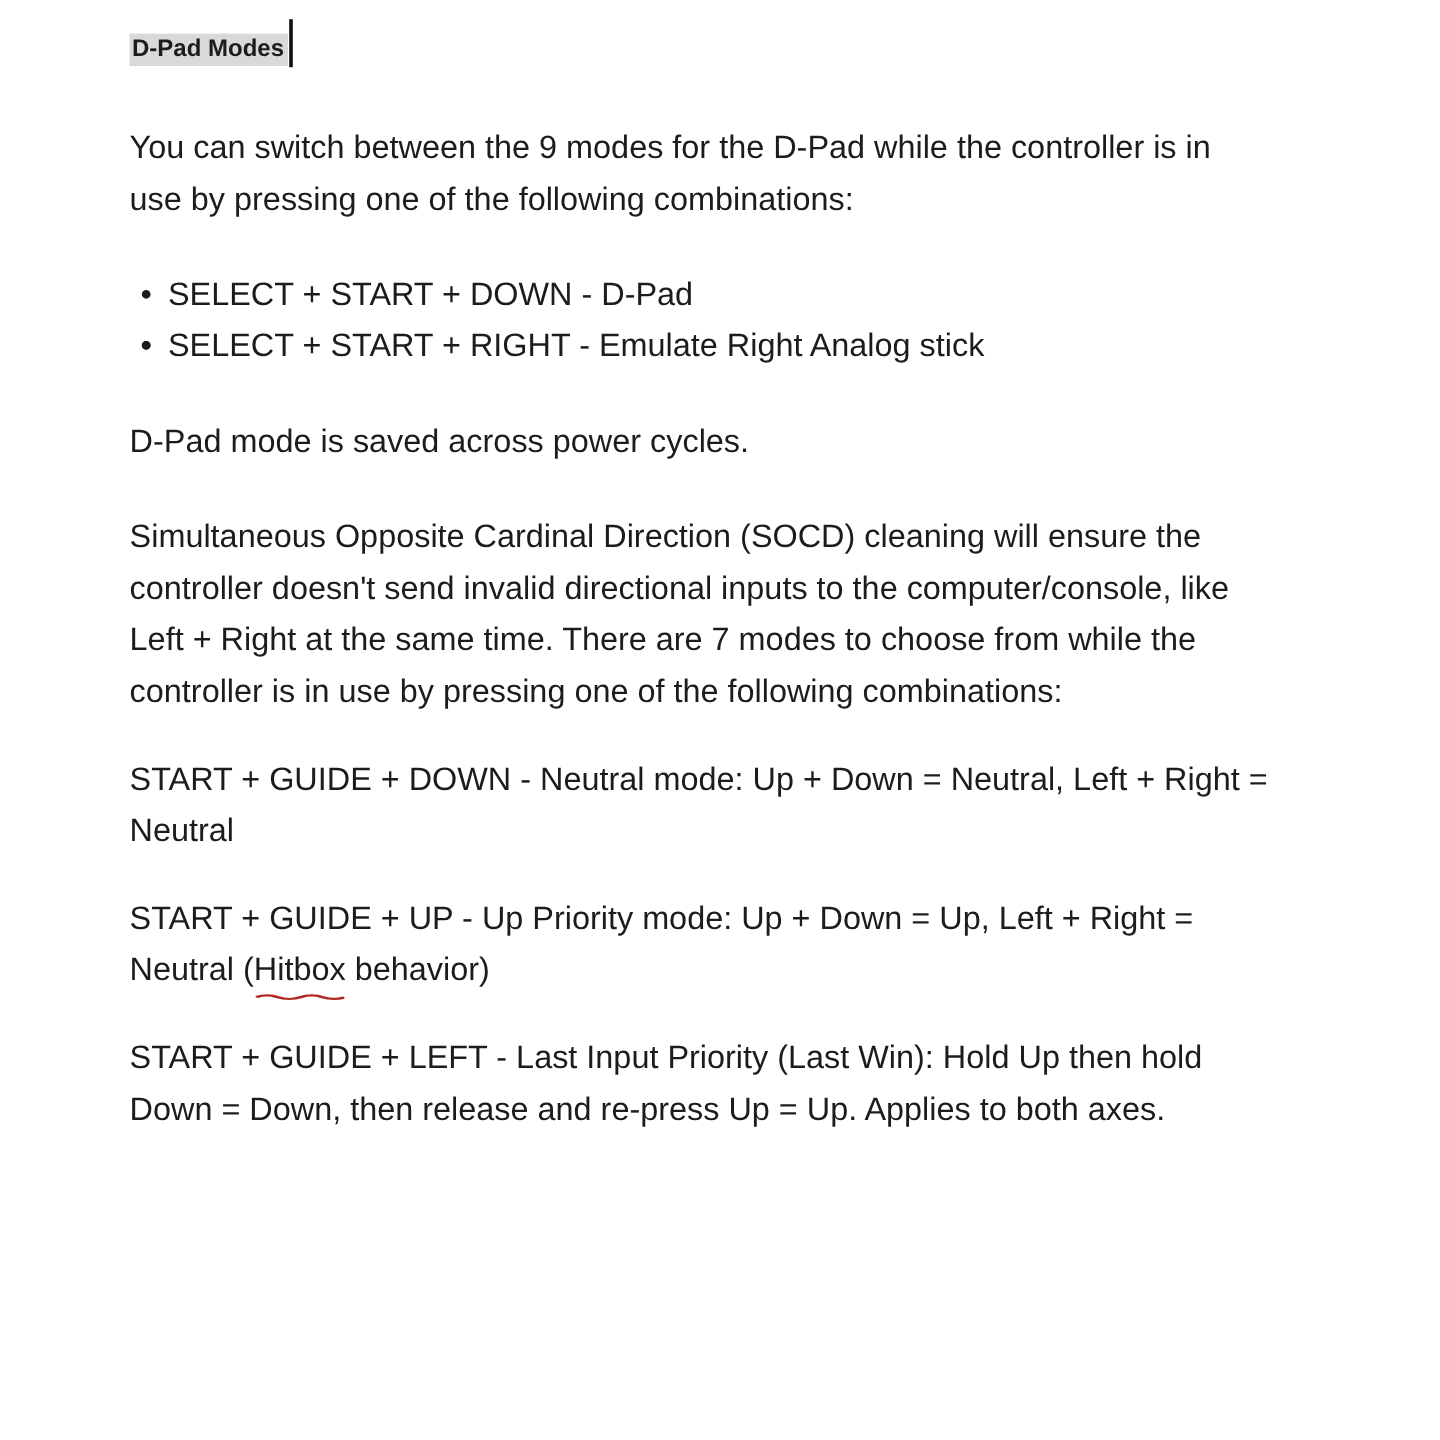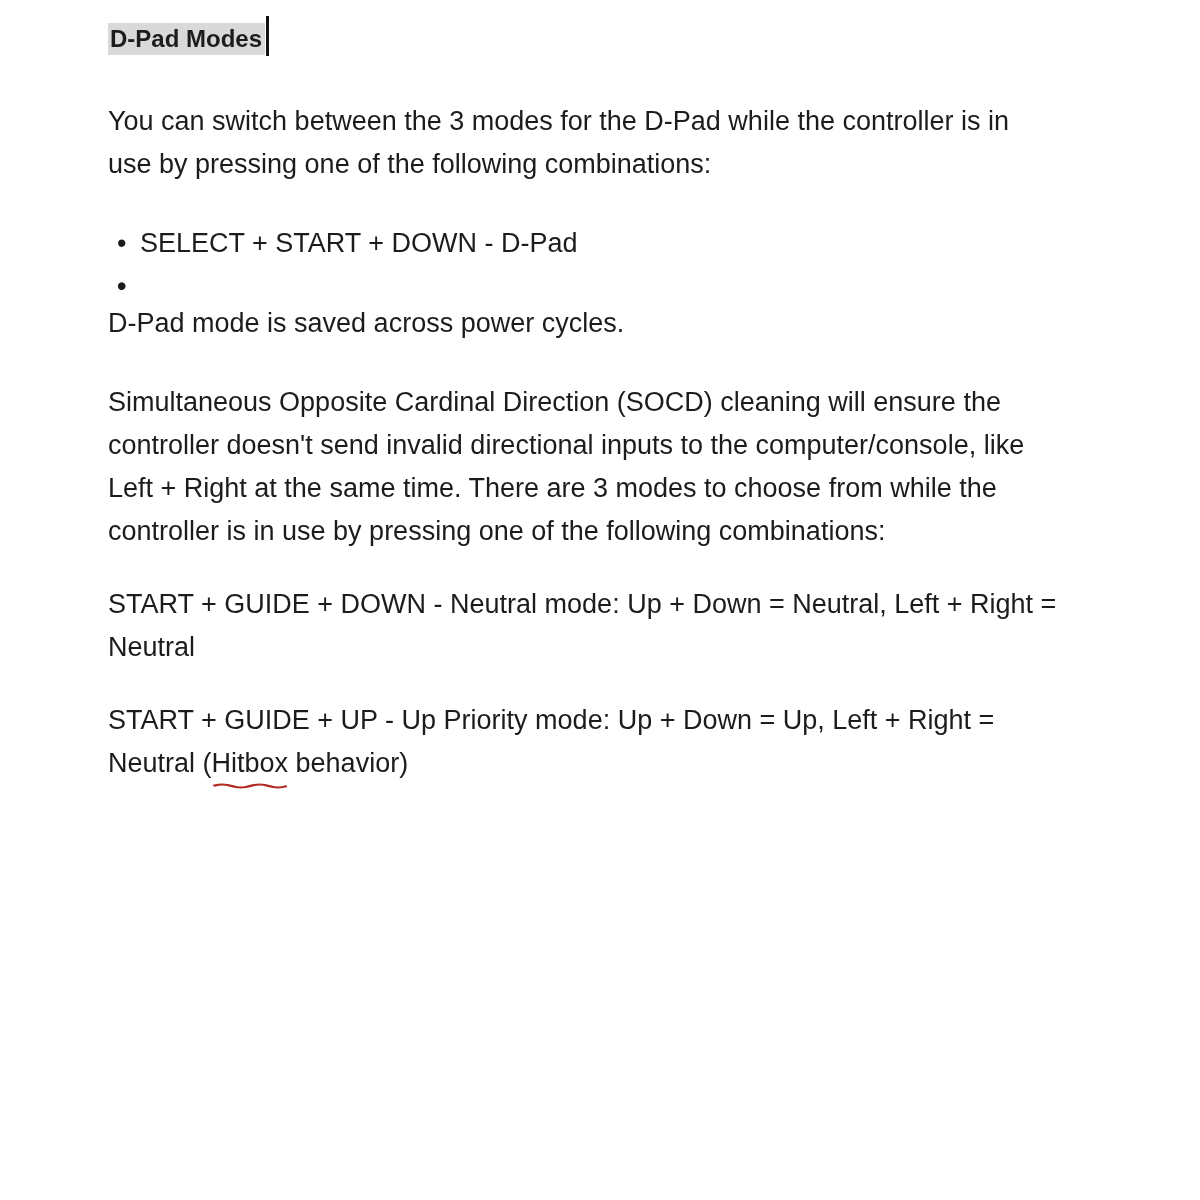--- a/index.html
+++ b/index.html
@@ -16,21 +16,21 @@
   }
   .page {
     width: 950px;
     padding: 16px 125px 0 108px;
     font-family: "Liberation Sans", sans-serif;
     font-size: 27px;
     line-height: 43px;
     color: var(--text);
   }
   h2.doc-heading {
-    font-size: 24px;
+    font-size: 20px;
     line-height: 38px;
     font-weight: bold;
     margin: 0 0 42px 0;
     white-space: nowrap;
   }
   h2.doc-heading .hl {
     background: var(--highlight);
     padding: 2px 3px 3px 2px;
   }
   .caret {
@@ -72,41 +72,43 @@
     display: block;
   }
 </style>
 </head>
 <body>
 
 <div class="page">
 
   <h2 class="doc-heading"><span class="hl">D-Pad Modes</span><span class="caret"></span></h2>
 
-  <p class="doc-para">You can switch between the 3 modes for the D-Pad while the controller is in use by pressing one of the following combinations:</p>
+  <p class="doc-para">You can switch between the 9 modes for the D-Pad while the controller is in use by pressing one of the following combinations:</p>
 
   <ul class="doc-list">
     <li>
       <span class="bullet">•</span>
       <span>SELECT + START + DOWN - D-Pad</span>
     </li>
     <li>
       <span class="bullet">•</span>
     </li>
     <li>
       <span class="bullet">•</span>
+      <span>SELECT + START + RIGHT - Emulate Right Analog stick</span>
     </li>
   </ul>
 
   <p class="doc-para">D-Pad mode is saved across power cycles.</p>
 
 
-  <p class="doc-para tight">Simultaneous Opposite Cardinal Direction (SOCD) cleaning will ensure the controller doesn't send invalid directional inputs to the computer/console, like Left + Right at the same time. There are 3 modes to choose from while the controller is in use by pressing one of the following combinations:</p>
+  <p class="doc-para tight">Simultaneous Opposite Cardinal Direction (SOCD) cleaning will ensure the controller doesn't send invalid directional inputs to the computer/console, like Left + Right at the same time. There are 7 modes to choose from while the controller is in use by pressing one of the following combinations:</p>
 
   <p class="doc-para tight">START + GUIDE + DOWN - Neutral mode: Up + Down = Neutral, Left + Right = Neutral</p>
 
   <p class="doc-para tight"><span>START + GUIDE + UP - Up Priority mode: Up + Down = Up, Left + Right = Neutral (</span><span class="sq-wrap"><span>Hitbox</span><svg class="squiggle" viewBox="0 0 24 6" preserveAspectRatio="none" aria-hidden="true">
           <path d="M0 3 Q 3 0, 6 3 T 12 3 T 18 3 T 24 3" fill="none" stroke="currentColor" stroke-width="1.8"></path>
         </svg></span><span> behavior)</span></p>
 
+  <p class="doc-para tight">START + GUIDE + LEFT - Last Input Priority (Last Win): Hold Up then hold Down = Down, then release and re-press Up = Up. Applies to both axes.</p>
 
 
 </div>
 
 </body></html>

